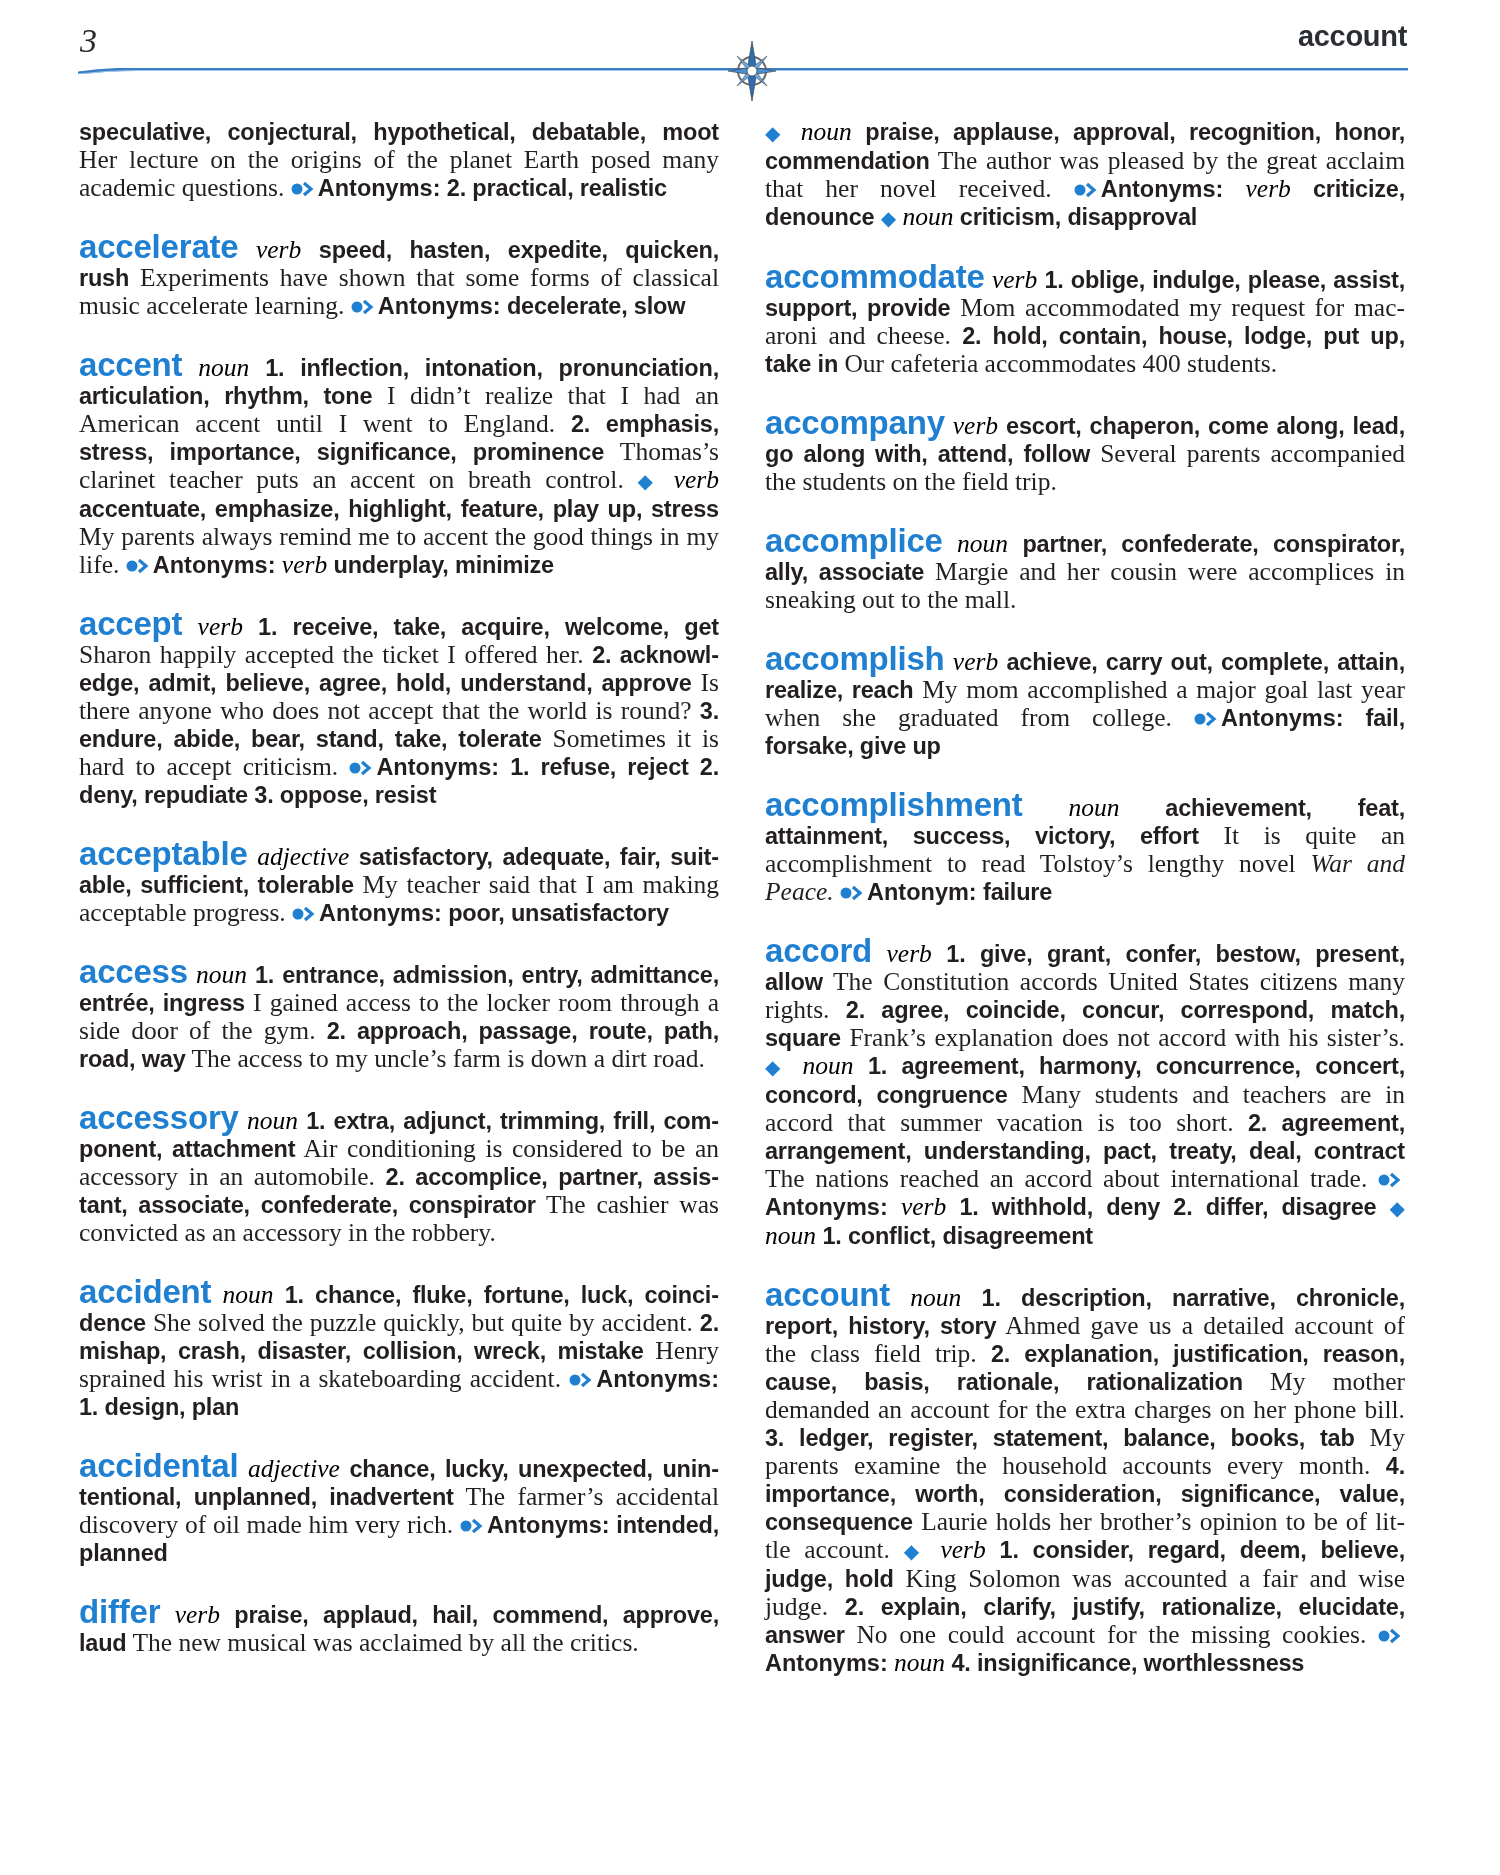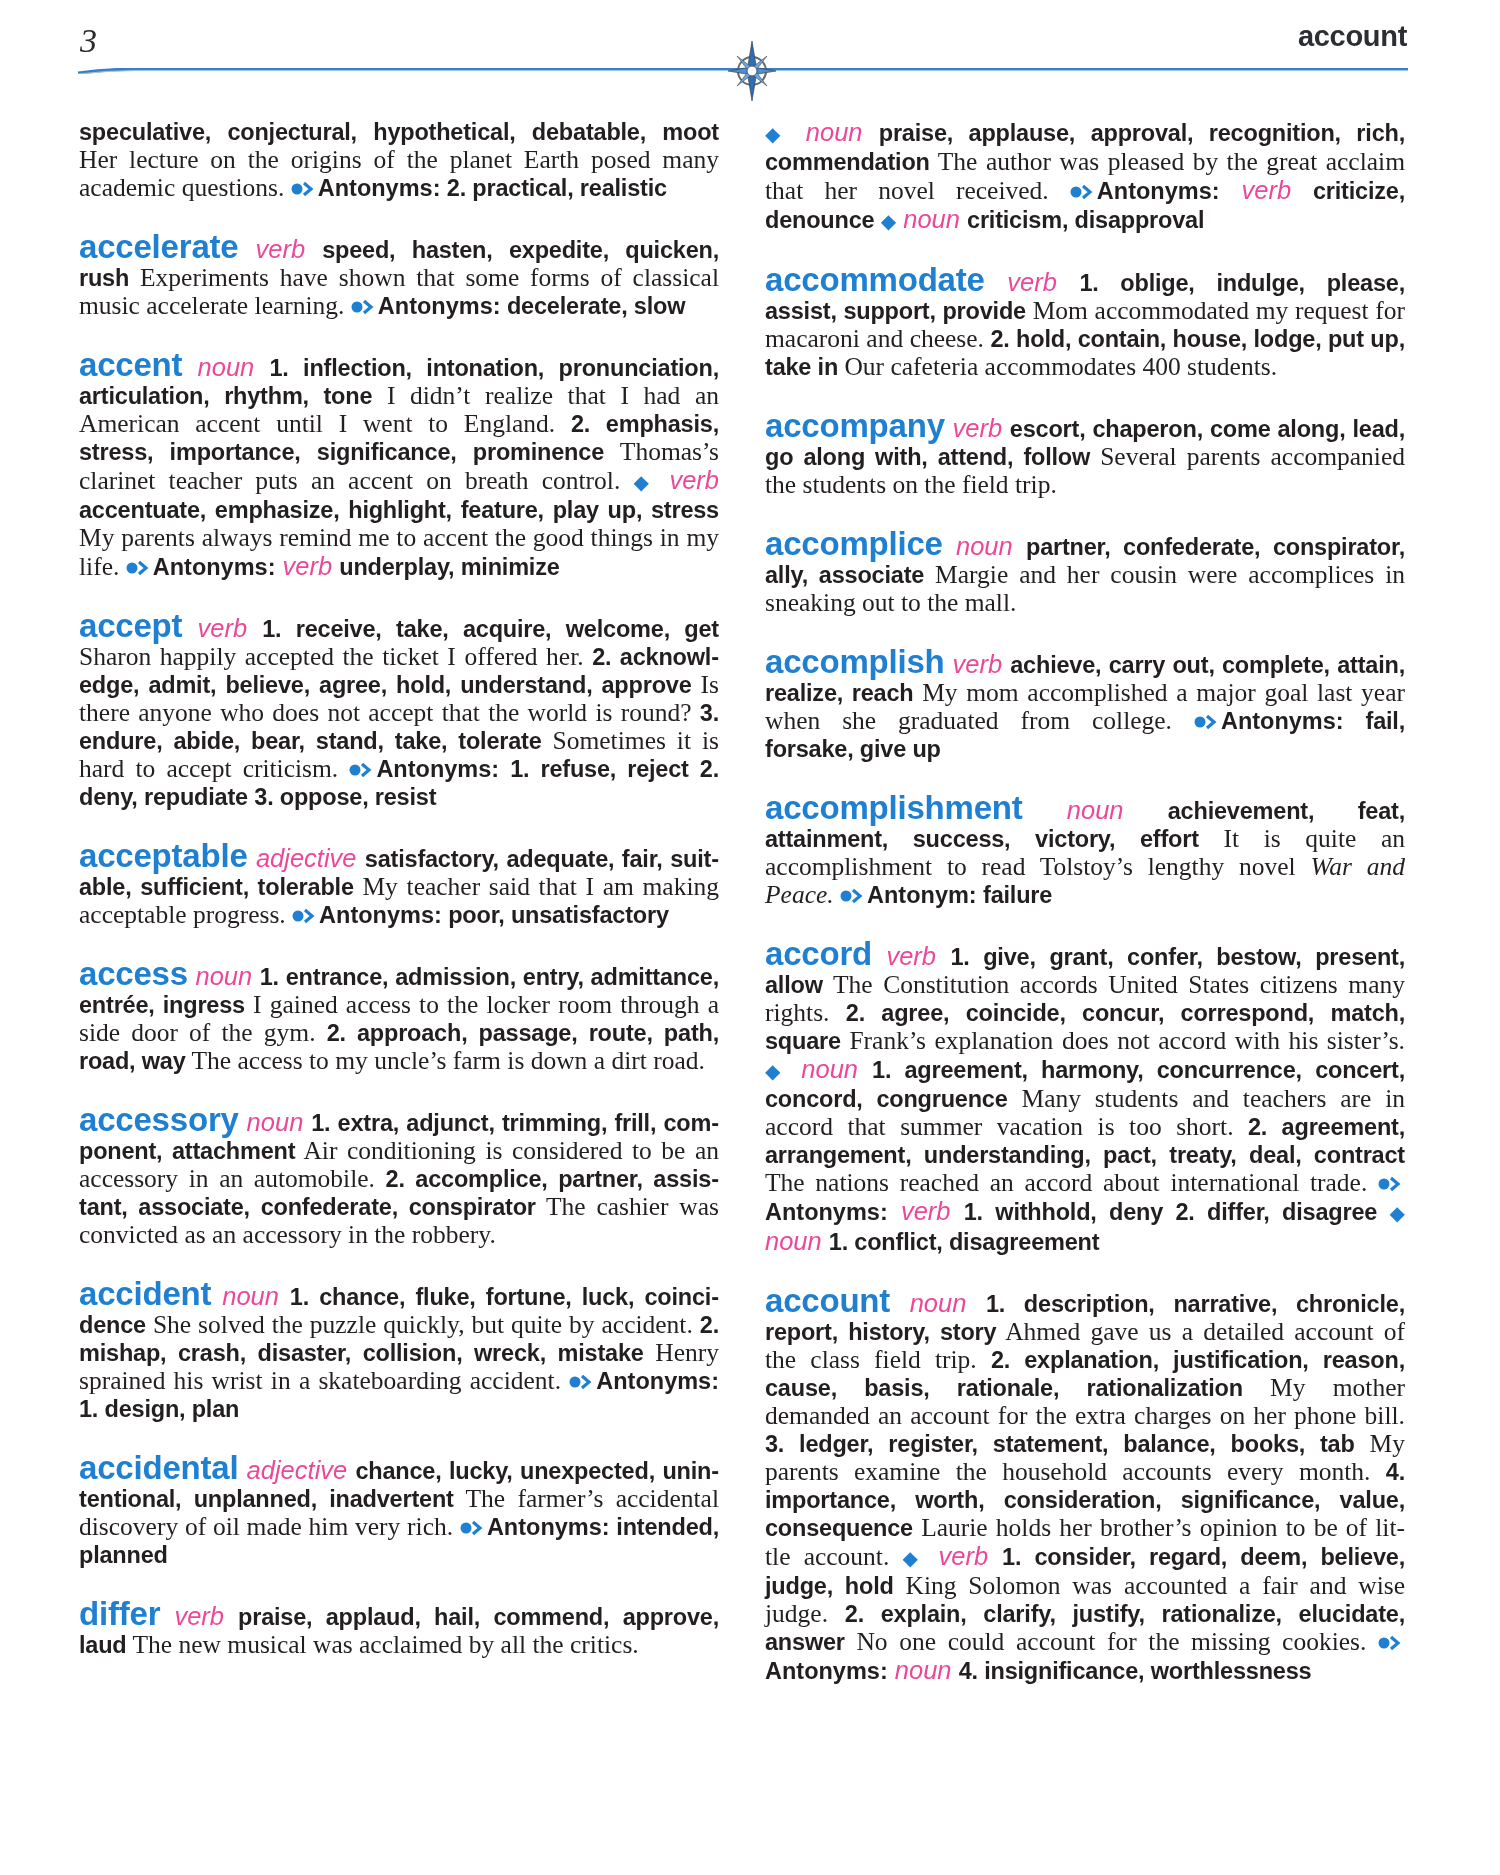--- a/index.html
+++ b/index.html
@@ -11,21 +11,21 @@
   .rule { position: absolute; left: 78px; top: 68px; width: 1330px; height: 4px; }
   .rule svg { display: block; }
   .compass { position: absolute; left: 723px; top: 40px; width: 58px; height: 62px; }
 
   .col { position: absolute; top: 118px; width: 640px; }
   .col.left { left: 79px; }
   .col.right { left: 765px; }
 
   .entry { font-family: "Liberation Serif", serif; font-size: 25.5px; line-height: 28px; text-align: justify; margin: 0 0 31px 0; hyphens: manual; }
   .hw { font-family: "Liberation Sans", sans-serif; font-weight: bold; color: #1f7fd1; font-size: 33px; letter-spacing: -0.2px; }
-  .pos { font-family: Liberation Sans, sans-serif; font-style: italic; color: #ec4899; }
+  .pos { font-family: Liberation Serif, serif; font-style: italic; color: #000000; }
   .syn { font-family: "Liberation Sans", sans-serif; font-weight: bold; font-size: 23.5px; color: #231f20; letter-spacing: -0.2px; }
   .ex { font-family: "Liberation Serif", serif; }
   .ant-label { font-family: "Liberation Sans", sans-serif; font-weight: bold; font-size: 23.5px; }
   .diamond { color: #1f7fd1; font-size: 20px; }
   .ant-mark { display: inline-block; width: 24px; height: 16px; vertical-align: -1px; margin-right: 3px; }
   .ant-mark svg { display: block; }
 </style>
 </head>
 <body>
 
@@ -82,21 +82,21 @@
             <circle cx="6" cy="8" r="5.5" fill="#1f7fd1"></circle>
             <path d="M13 2 L20 8 L13 14" stroke="#1f7fd1" stroke-width="3.2" fill="none"></path>
           </svg></span><span class="ant-label">Antonyms:</span><span class="syn"> 1. design, plan</span></p>
       <p class="entry"><span class="hw">accidental</span><span class="pos"> adjective </span><span class="syn">chance, lucky, unexpected, unin­tentional, unplanned, inadvertent</span><span class="ex"> The farmer’s accidental discovery of oil made him very rich. </span><span class="ant-mark"><svg width="24" height="16" viewBox="0 0 24 16">
             <circle cx="6" cy="8" r="5.5" fill="#1f7fd1"></circle>
             <path d="M13 2 L20 8 L13 14" stroke="#1f7fd1" stroke-width="3.2" fill="none"></path>
           </svg></span><span class="ant-label">Antonyms:</span><span class="syn"> intended, planned</span></p>
       <p class="entry"><span class="hw">differ</span><span class="pos"> verb </span><span class="syn">praise, applaud, hail, commend, approve, laud</span><span class="ex"> The new musical was acclaimed by all the critics.</span></p>
     </div>
   <div class="col right" id="col-right">
-      <p class="entry"><span class="diamond">◆</span><span class="pos"> noun </span><span class="syn">praise, applause, approval, recognition, rich, commendation</span><span class="ex"> The author was pleased by the great acclaim that her novel received. </span><span class="ant-mark"><svg width="24" height="16" viewBox="0 0 24 16">
+      <p class="entry"><span class="diamond">◆</span><span class="pos"> noun </span><span class="syn">praise, applause, approval, recognition, honor, commendation</span><span class="ex"> The author was pleased by the great acclaim that her novel received. </span><span class="ant-mark"><svg width="24" height="16" viewBox="0 0 24 16">
             <circle cx="6" cy="8" r="5.5" fill="#1f7fd1"></circle>
             <path d="M13 2 L20 8 L13 14" stroke="#1f7fd1" stroke-width="3.2" fill="none"></path>
           </svg></span><span class="ant-label">Antonyms:</span><span class="pos"> verb </span><span class="syn">criticize, denounce </span><span class="diamond">◆</span><span class="pos"> noun </span><span class="syn">criticism, disapproval</span></p>
       <p class="entry"><span class="hw">accommodate</span><span class="pos"> verb </span><span class="syn">1. oblige, indulge, please, assist, support, provide</span><span class="ex"> Mom accommodated my request for mac­aroni and cheese. </span><span class="syn">2. hold, contain, house, lodge, put up, take in</span><span class="ex"> Our cafeteria accommodates 400 students.</span></p>
       <p class="entry"><span class="hw">accompany</span><span class="pos"> verb </span><span class="syn">escort, chaperon, come along, lead, go along with, attend, follow</span><span class="ex"> Several parents accompanied the students on the field trip.</span></p>
       <p class="entry"><span class="hw">accomplice</span><span class="pos"> noun </span><span class="syn">partner, confederate, conspirator, ally, associate</span><span class="ex"> Margie and her cousin were accomplices in sneaking out to the mall.</span></p>
       <p class="entry"><span class="hw">accomplish</span><span class="pos"> verb </span><span class="syn">achieve, carry out, complete, attain, realize, reach</span><span class="ex"> My mom accomplished a major goal last year when she graduated from college. </span><span class="ant-mark"><svg width="24" height="16" viewBox="0 0 24 16">
             <circle cx="6" cy="8" r="5.5" fill="#1f7fd1"></circle>
             <path d="M13 2 L20 8 L13 14" stroke="#1f7fd1" stroke-width="3.2" fill="none"></path>
           </svg></span><span class="ant-label">Antonyms:</span><span class="syn"> fail, forsake, give up</span></p>

